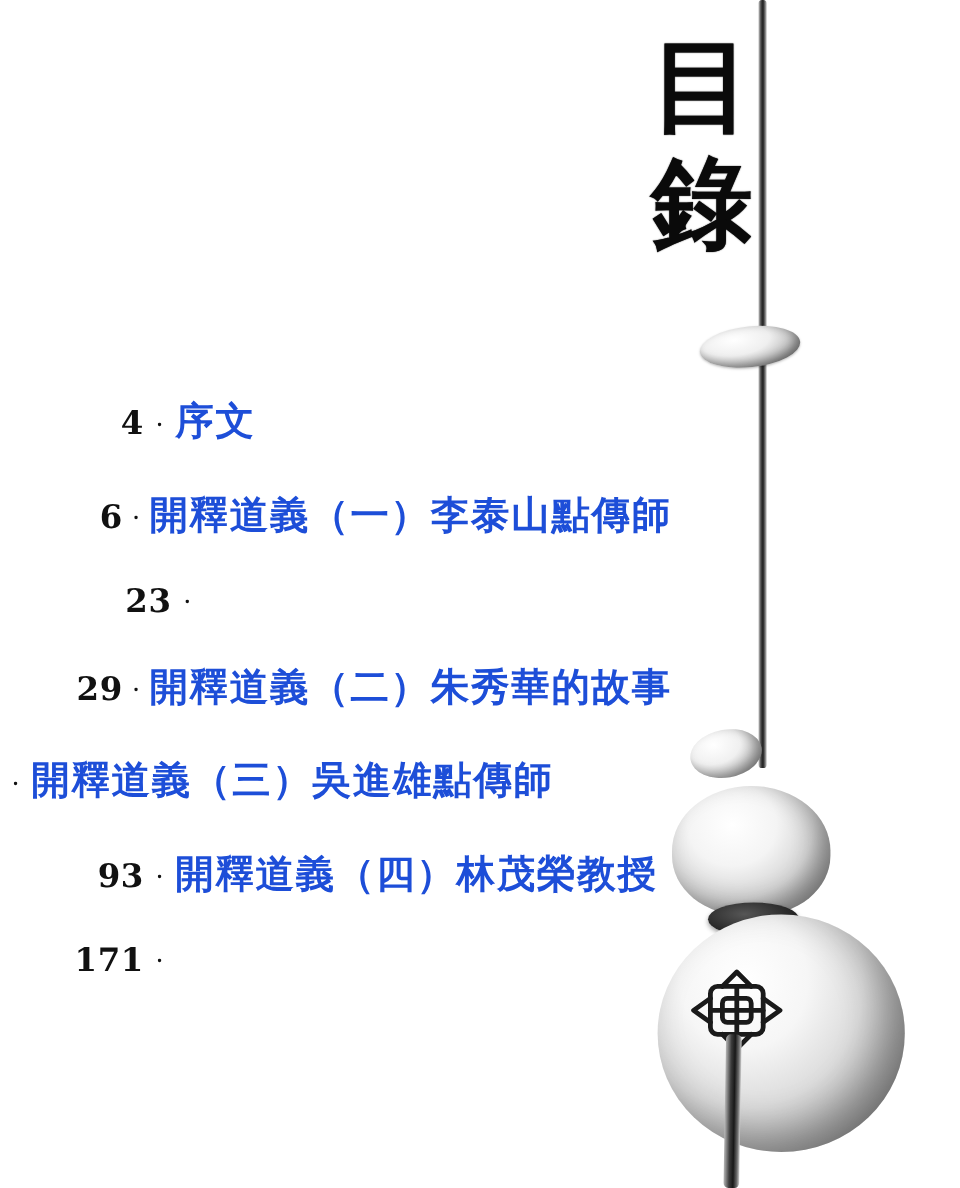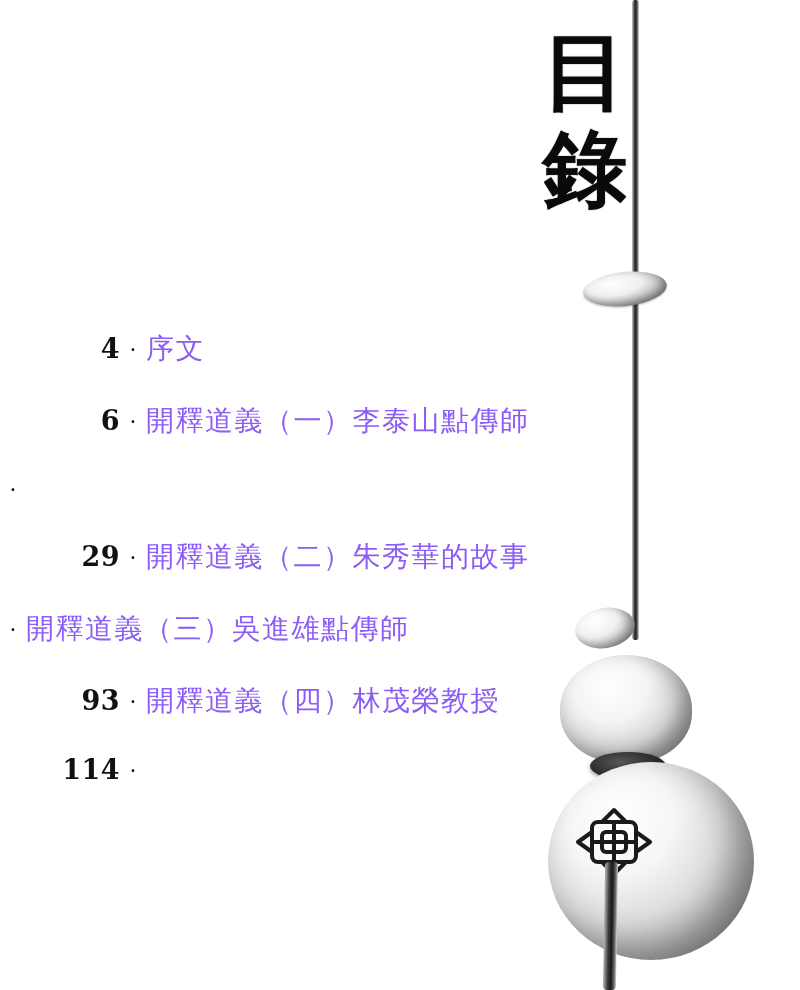--- a/index.html
+++ b/index.html
@@ -147,24 +147,24 @@
   .toc-dot {
     display: inline-block;
     width: 26px;
     text-align: center;
     font-size: 22px;
     color: #111;
     position: relative;
     top: -3px;
   }
   .toc-text {
-    font-size: 28px;
-    font-weight: 400;
+    font-size: 32px;
+    font-weight: 700;
     letter-spacing: 1.5px;
-    color: #8b5cf6;
+    color: #1d4ed8;
   }
   
   .toc-row.indent .toc-page { width: 143px; }
 </style>
 </head>
 <body>
 
 <div class="decor" id="cord"></div>
 <div class="decor" id="bead-top"></div>
 <div class="decor" id="bead-mid"></div>
@@ -198,20 +198,21 @@
     <span class="toc-text">序文</span>
   </div>
 
   <div class="toc-row">
     <span class="toc-page">6</span>
     <span class="toc-dot">‧</span>
     <span class="toc-text">開釋道義（一）李泰山點傳師</span>
   </div>
 
   <div class="toc-row indent">
+    <span class="toc-page">23</span>
     <span class="toc-dot">‧</span>
   </div>
 
   <div class="toc-row">
     <span class="toc-page">29</span>
     <span class="toc-dot">‧</span>
     <span class="toc-text">開釋道義（二）朱秀華的故事</span>
   </div>
 
   <div class="toc-row">
@@ -219,17 +220,17 @@
     <span class="toc-text">開釋道義（三）吳進雄點傳師</span>
   </div>
 
   <div class="toc-row">
     <span class="toc-page">93</span>
     <span class="toc-dot">‧</span>
     <span class="toc-text">開釋道義（四）林茂榮教授</span>
   </div>
 
   <div class="toc-row">
-    <span class="toc-page">114</span>
+    <span class="toc-page">171</span>
     <span class="toc-dot">‧</span>
   </div>
 
 </div>
 
 </body></html>

